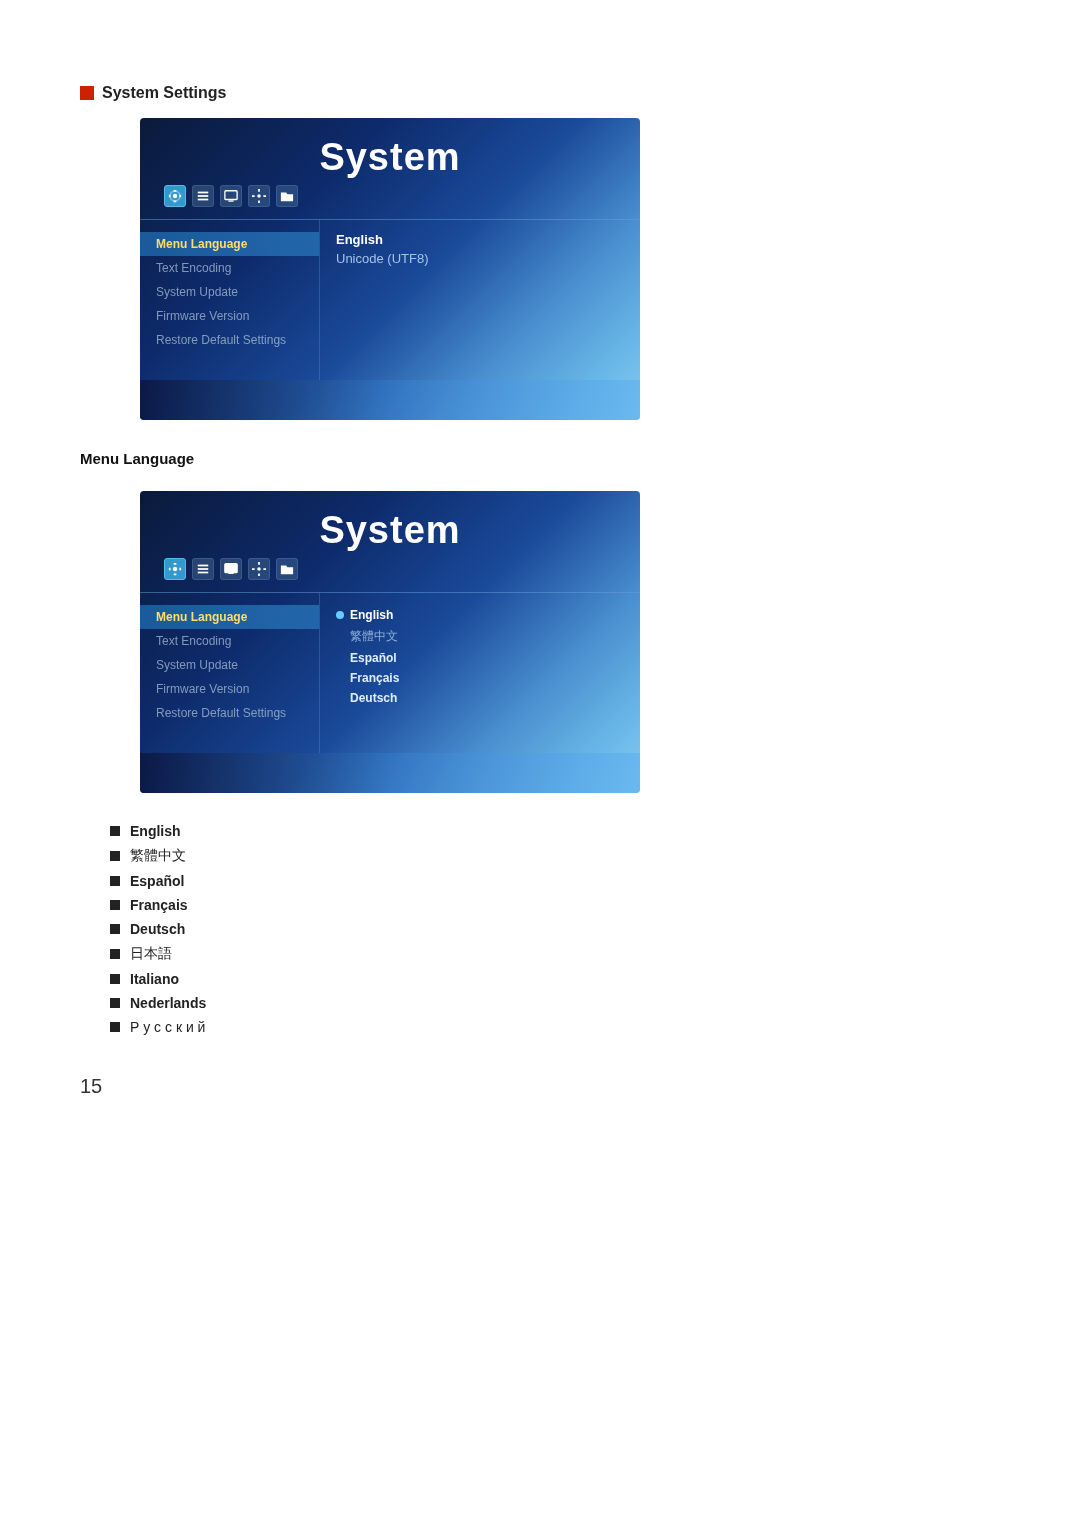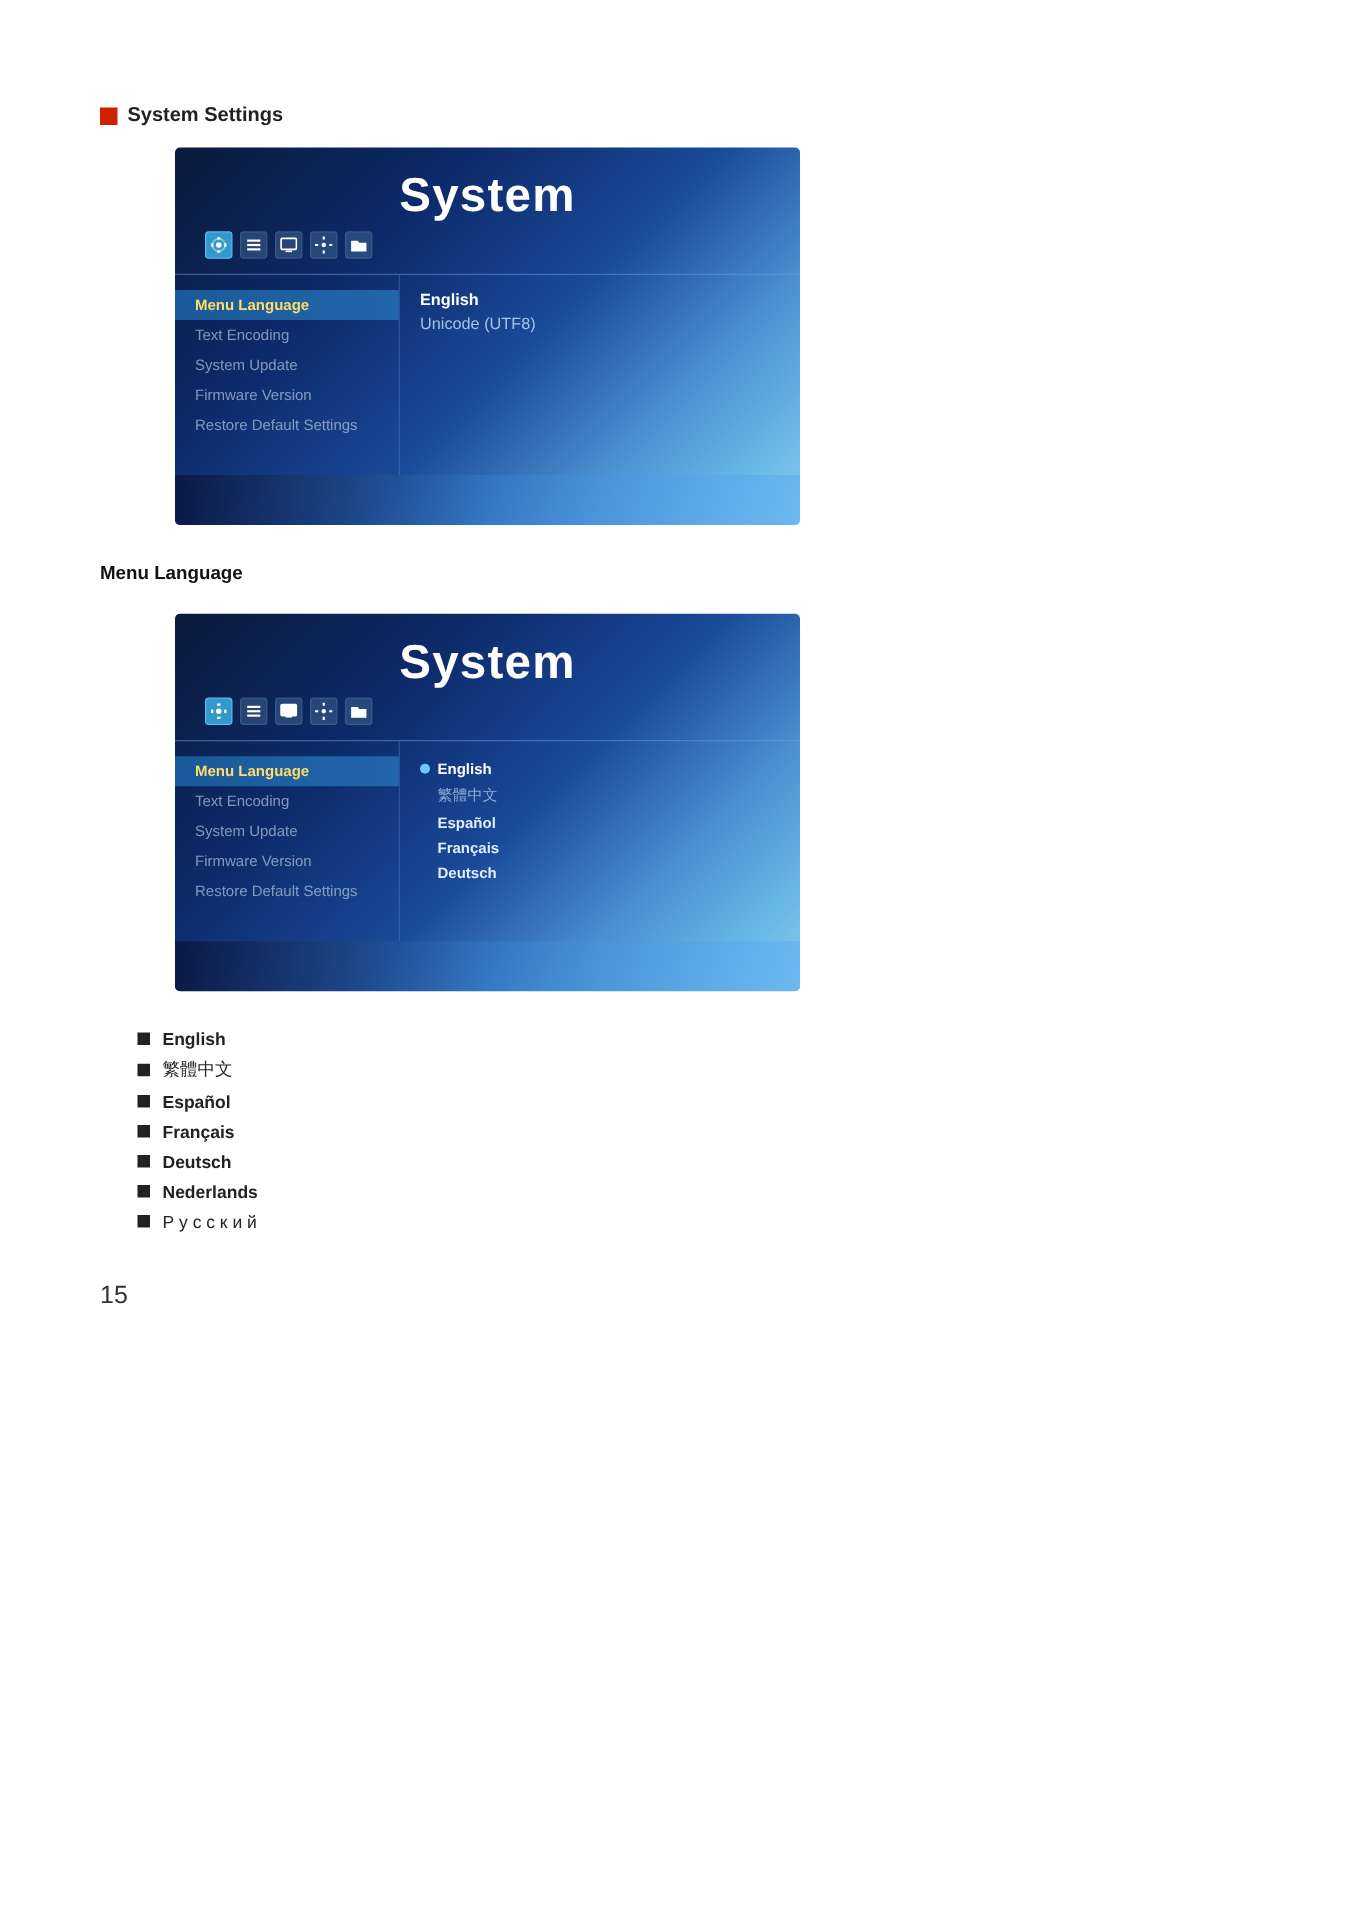--- a/index.html
+++ b/index.html
@@ -387,20 +387,28 @@
       <span>Español</span>
     </li>
     <li class="bold-item">
       <span class="bullet"></span>
       <span>Français</span>
     </li>
     <li class="bold-item">
       <span class="bullet"></span>
       <span>Deutsch</span>
     </li>
+    <li class="normal-item">
+      <span class="bullet"></span>
+      <span>日本語</span>
+    </li>
+    <li class="bold-item">
+      <span class="bullet"></span>
+      <span>Italiano</span>
+    </li>
     <li class="bold-item">
       <span class="bullet"></span>
       <span>Nederlands</span>
     </li>
     <li class="normal-item">
       <span class="bullet"></span>
       <span>Р у с с к и й</span>
     </li>
   </ul>
 

